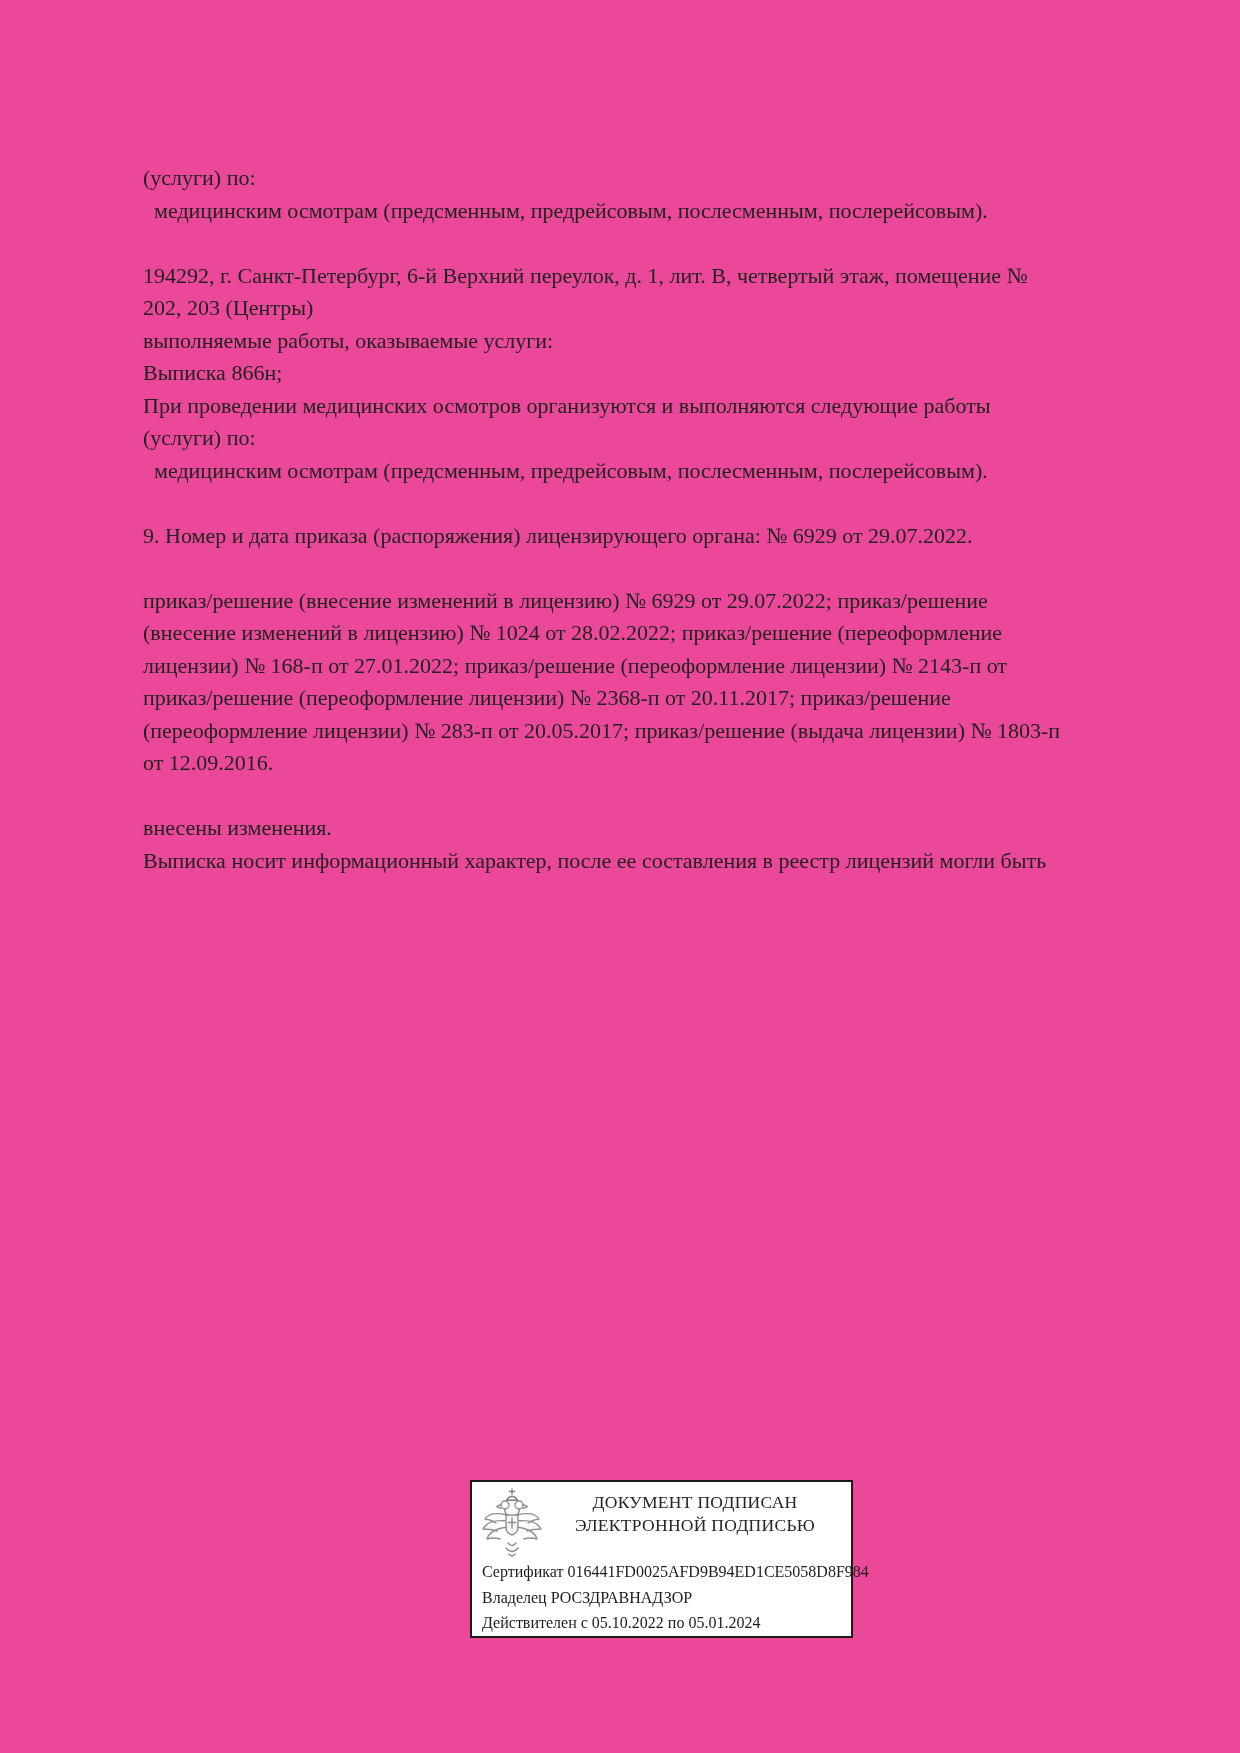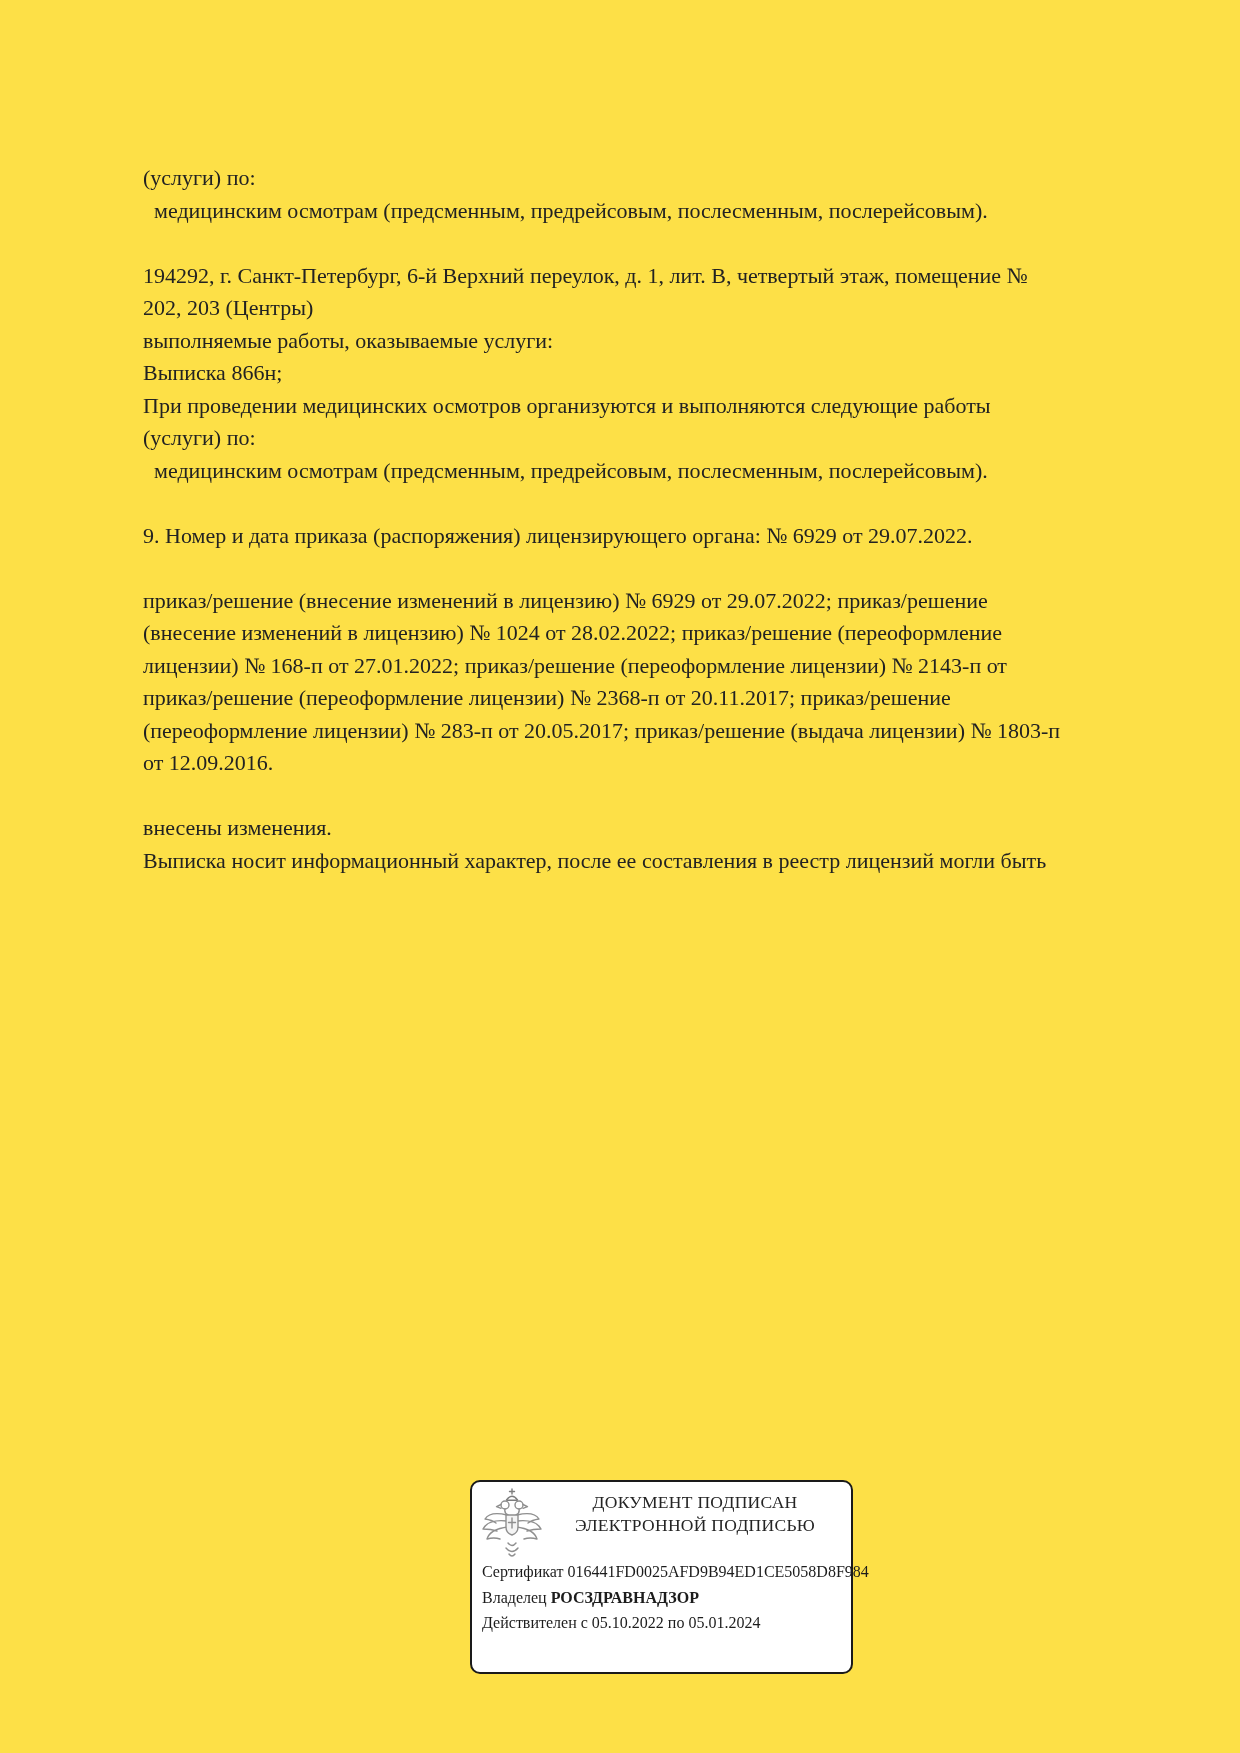--- a/index.html
+++ b/index.html
@@ -7,44 +7,44 @@
     width: 1240px;
     height: 1753px;
     background: #ffffff;
     position: relative;
     font-family: "Liberation Serif", serif;
     overflow: hidden;
   }
   .page {
     position: absolute;
     inset: 0;
-    background: #fde047;
+    background: #ec4899;
     padding-left: 16px;
   }
   .doc-text {
     position: absolute;
     left: 143px;
     top: 162px;
     width: 1010px;
     font-size: 22px;
     color: #222222;
   }
   .doc-text .line {
     height: 32.5px;
     line-height: 32.5px;
     white-space: pre;
   }
   .stamp {
     position: absolute;
     left: 470px;
     top: 1480px;
     width: 383px;
-    height: 194px;
+    height: 158px;
     border: 2px solid #1a1a1a;
-    border-radius: 10px;
+    border-radius: 0;
     box-sizing: border-box;
     background: #ffffff;
   }
   .stamp-emblem {
     position: absolute;
     left: 8px;
     top: 5px;
     width: 64px;
     height: 76px;
   }
@@ -61,21 +61,21 @@
   }
   .stamp-cert {
     position: absolute;
     left: 10px;
     top: 77px;
     font-size: 16px;
     line-height: 25.5px;
     color: #1c1c1c;
     white-space: nowrap;
   }
-  .stamp-cert .bold { font-weight: bold; }
+  .stamp-cert .bold { font-weight: normal; }
 </style>
 </head>
 <body>
 
 <div class="page">
 
   <div class="doc-text">
     <div class="line">(услуги) по:</div>
     <div class="line">  медицинским осмотрам (предсменным, предрейсовым, послесменным, послерейсовым).</div>
     <div class="line"></div>

